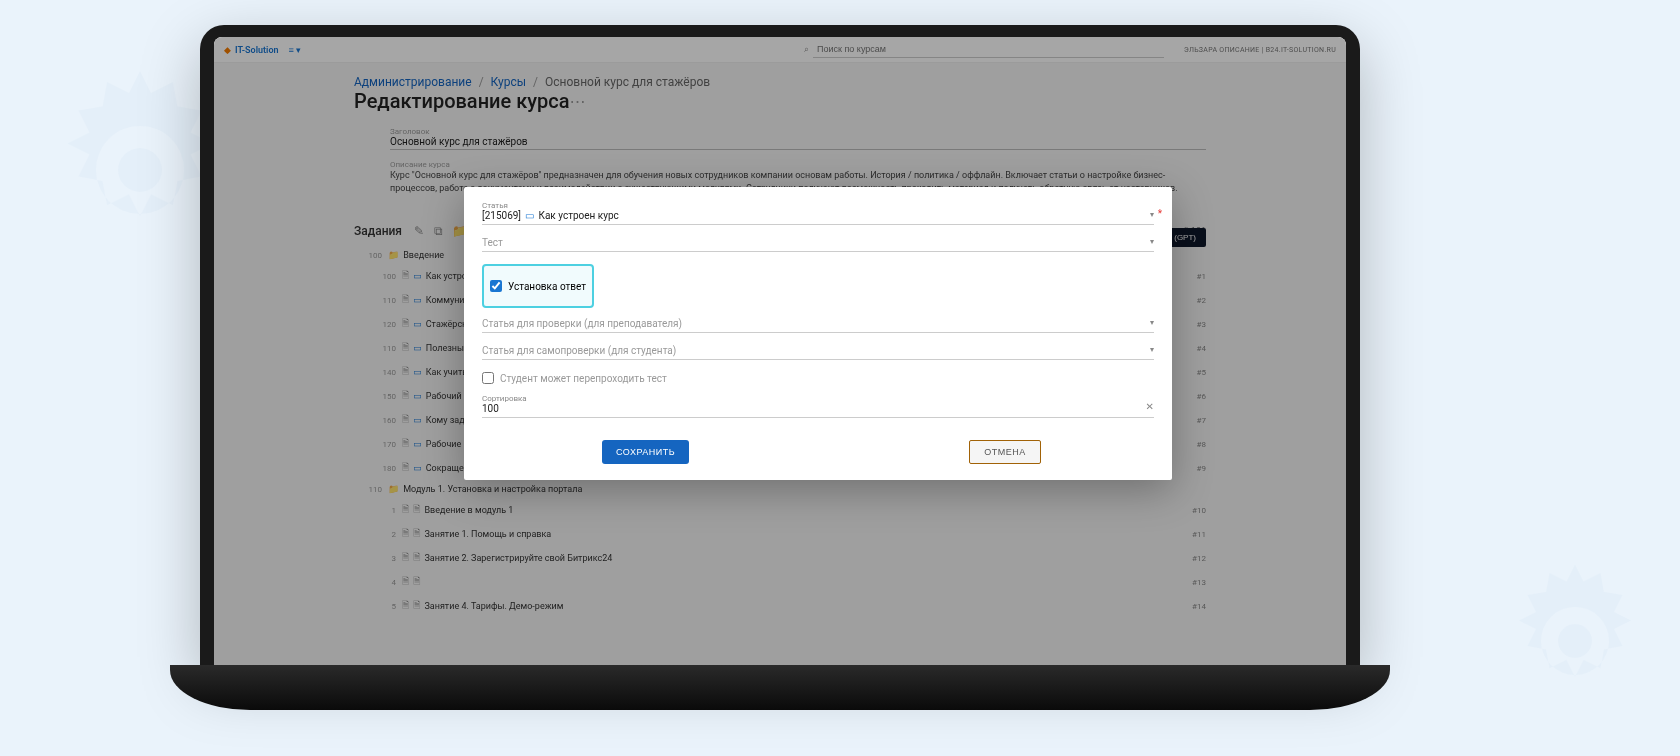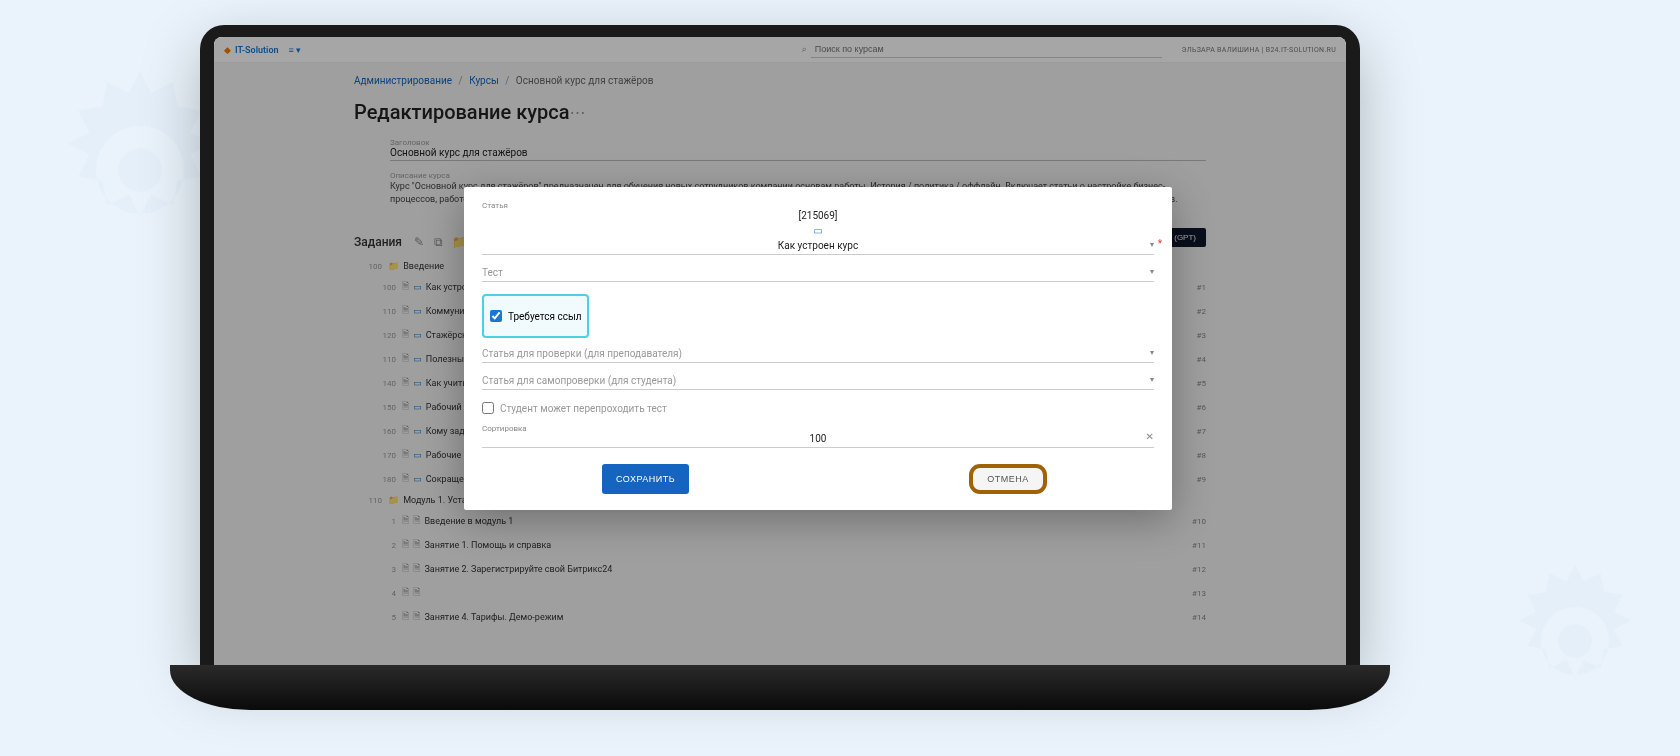--- a/index.html
+++ b/index.html
@@ -63,21 +63,21 @@
   flex: 1; border: none; border-bottom: 1px solid #ccc;
   font-size: 9px; padding: 3px 4px; outline: none; background: transparent;
 }
 .user-name { margin-left: 20px; font-size: 7px; color: #777; letter-spacing: 0.3px; }
 .page {
   padding: 12px 140px 0 140px;
   font-size: 10px;
   color: #333;
   position: relative;
 }
-.breadcrumb { font-size: 10px; color: #1565c0; margin-bottom: 14px; }
+.breadcrumb { font-size: 12px; color: #1565c0; margin-bottom: 0; }
 .breadcrumb .sep { color: #999; margin: 0 4px; }
 .breadcrumb .current { color: #666; }
 .page-title { font-size: 20px; font-weight: 500; color: #222; display: flex; align-items: center; margin-bottom: 14px; }
 .page-title .more { color: #999; font-size: 16px; }
 .field-group { margin-bottom: 10px; margin-left: 36px; }
 .field-label { font-size: 8px; color: #999; }
 .field-value { font-size: 10px; color: #222; border-bottom: 1px solid #bbb; padding-bottom: 2px; }
 .desc-text { font-size: 9px; color: #444; line-height: 1.4; }
 .gpt-btn {
   position: absolute; right: 140px; top: 165px;
@@ -108,44 +108,44 @@
   top: 150px;
   left: 250px;
   width: 708px;
   background: #fff;
   padding: 14px 18px 16px 18px;
   border-radius: 2px;
   box-shadow: 0 10px 40px rgba(0,0,0,0.3);
 }
 .m-field { position: relative; margin-bottom: 12px; border-bottom: 1px solid #ccc; padding-bottom: 3px; }
 .m-label { font-size: 8px; color: #888; }
-.m-value { font-size: 10px; color: #222; display: flex; align-items: center; gap: 4px; flex-direction: column; }
+.m-value { font-size: 10px; color: #222; display: flex; align-items: center; gap: 4px; }
 .m-placeholder { font-size: 10px; color: #999; }
 .m-caret { position: absolute; right: 0; bottom: 5px; color: #888; font-size: 8px; }
 .m-req { color: #e53935; position: absolute; right: -8px; bottom: 5px; font-size: 10px; }
 .m-check {
   display: flex; align-items: center; gap: 6px; font-size: 10px; margin: 10px 0;
 }
 .m-check input { width: 12px; height: 12px; accent-color: #1976d2; }
 .hl-box {
   border: 2px solid #4dd0e1;
   border-radius: 4px;
   padding: 4px 6px;
   display: inline-flex;
   background: rgba(77,208,225,0.08);
   margin-bottom: 10px;
 }
-.m-actions { display: flex; gap: 280px; margin-top: 16px; padding-left: 120px; }
+.m-actions { display: flex; gap: 280px; margin-top: 22px; padding-left: 120px; }
 .btn-save {
   background: #1565c0; color: #fff; border: none;
   padding: 6px 14px; font-size: 9px; border-radius: 3px; letter-spacing: 0.5px;
 }
 .btn-cancel {
-  background: #f5f5f5; color: #555; border: 4px solid #a16207;
-  padding: 6px 14px; font-size: 9px; border-radius: 11px; letter-spacing: 0.5px;
+  background: #f5f5f5; color: #555; border: 1px solid #a16207;
+  padding: 6px 14px; font-size: 9px; border-radius: 2px; letter-spacing: 0.5px;
 }
 .clear-x { position: absolute; right: 0; bottom: 5px; color: #888; font-size: 10px; cursor: pointer; }
 svg.gear-svg path { fill: #c8dcef; }
 </style>
 </head>
 <body>
 
 <svg class="bg-gear left gear-svg" viewBox="0 0 100 100">
   <path d="M50 30a20 20 0 1 0 0 40 20 20 0 0 0 0-40zm0 30a10 10 0 1 1 0-20 10 10 0 0 1 0 20zM50 5l5 10 10-5 2 11 11 2-5 10 10 5-10 5 5 10-11 2-2 11-10-5-5 10-5-10-10 5-2-11-11-2 5-10-10-5 10-5-5-10 11-2 2-11 10 5z"></path>
 </svg>
@@ -157,21 +157,21 @@
   <div class="laptop-screen">
 
     <div class="topbar">
       <span class="brand-logo">◆</span>
       <span class="brand-name">IT-Solution</span>
       <span class="menu-trigger">≡ ▾</span>
       <div class="search-wrap">
         <span style="color:#888;margin-right:4px;">⌕</span>
         <input type="text" placeholder="Поиск по курсам" style="">
       </div>
-      <span class="user-name">ЭЛЬЗАРА ВАЛИШИНА | B24.IT-SOLUTION.RU</span>
+      <span class="user-name">ЭЛЬЗАРА ОПИСАНИЕ | B24.IT-SOLUTION.RU</span>
     </div>
 
     <div class="page">
       <div class="breadcrumb">
         <span>Администрирование</span>
         <span class="sep">/</span>
         <span>Курсы</span>
         <span class="sep">/</span>
         <span class="current">Основной курс для стажёров</span>
       </div>
@@ -325,21 +325,21 @@
         <span class="m-caret">▾</span>
         <span class="m-req">*</span>
       </div>
       <div class="m-field">
         <div class="m-placeholder">Тест</div>
         <span class="m-caret">▾</span>
       </div>
       <div class="hl-box">
         <label class="m-check">
           <input type="checkbox" checked="" style="">
-          <span>Требуется ссыл</span>
+          <span>Установка ответ</span>
         </label>
       </div>
       <div class="m-field">
         <div class="m-placeholder">Статья для проверки (для преподавателя)</div>
         <span class="m-caret">▾</span>
       </div>
       <div class="m-field">
         <div class="m-placeholder">Статья для самопроверки (для студента)</div>
         <span class="m-caret">▾</span>
       </div>

